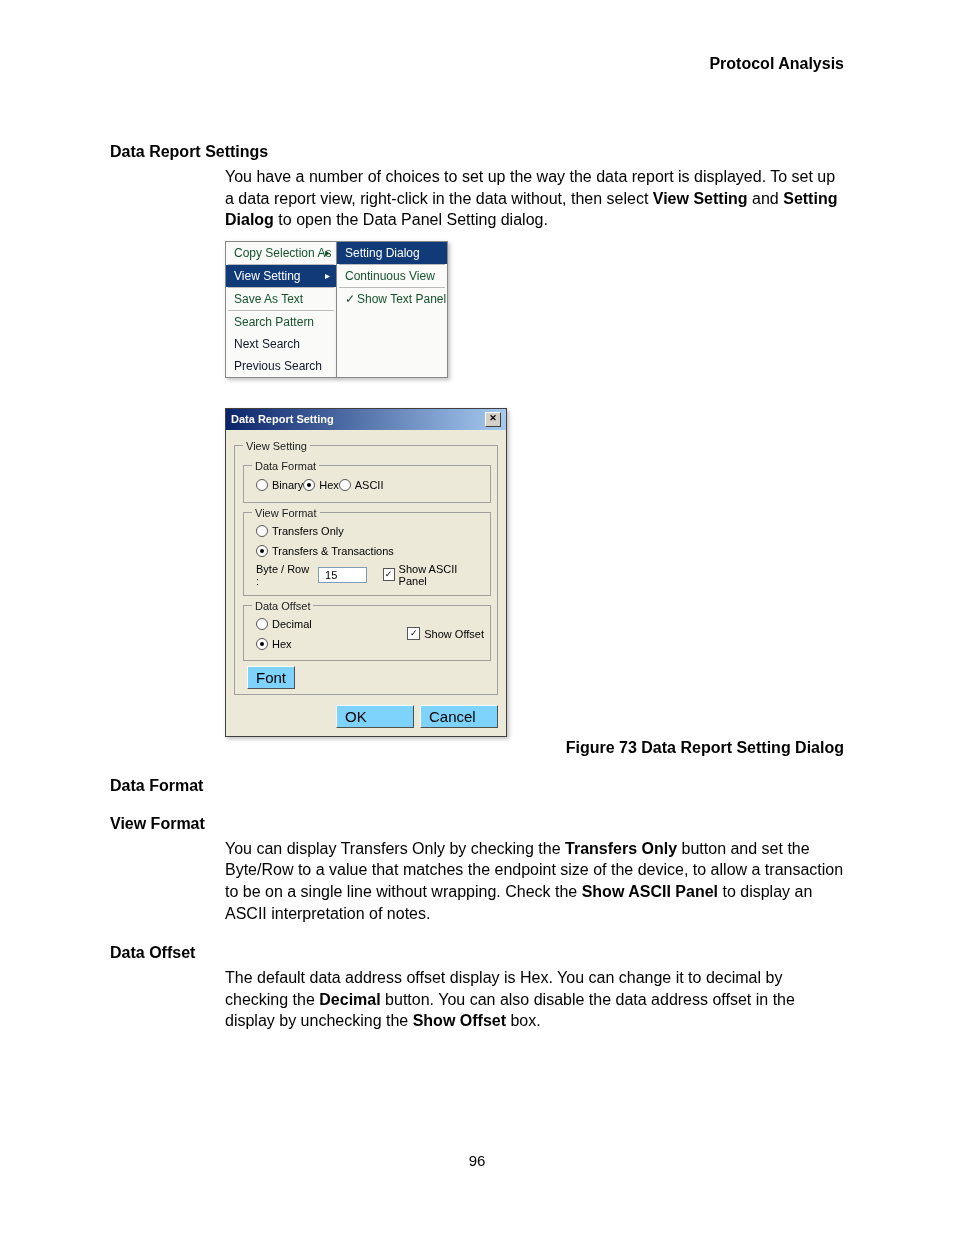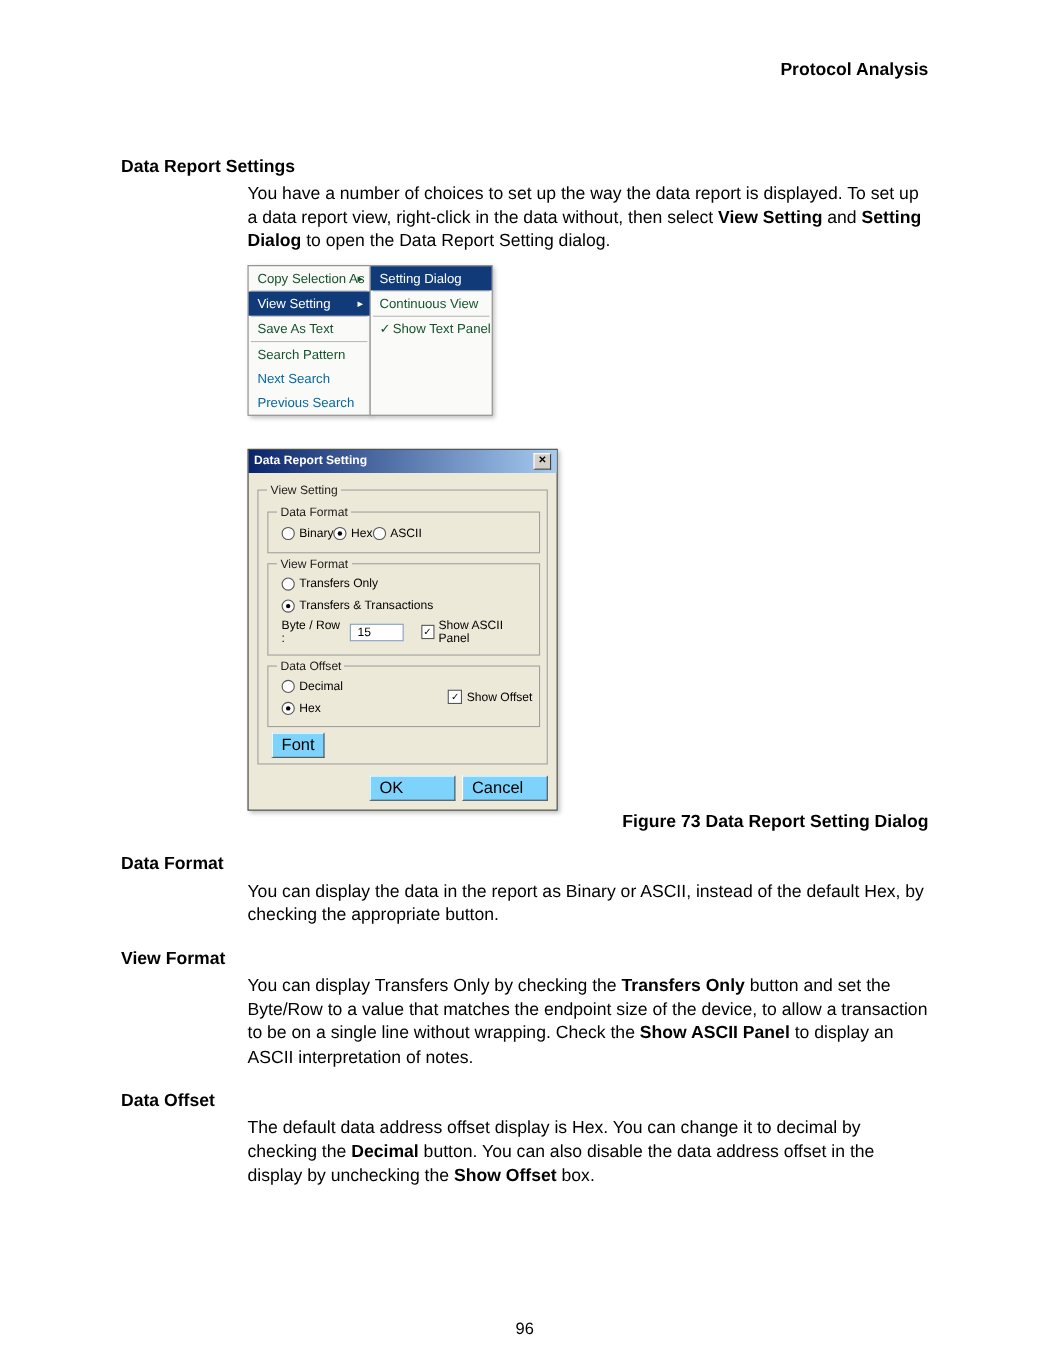--- a/index.html
+++ b/index.html
@@ -62,21 +62,21 @@
     padding: 4px 8px;
     position: relative;
     color: #14532d;
     white-space: nowrap;
   }
   .menu-item.highlight {
     background: #103a78;
     color: #fff;
   }
   .menu-item.disabled {
-    color: #0369a1;
+    color: #0f172a;
   }
   .menu-sep {
     border-top: 1px solid #bbb;
     margin: 0 2px;
   }
   .arrow-right {
     position: absolute;
     right: 6px; top: 5px;
     font-size: 10px;
   }
@@ -199,21 +199,21 @@
   }
 </style>
 </head>
 <body>
 
 <div class="page">
   <div class="header">Protocol Analysis</div>
 
   <div class="h-section">Data Report Settings</div>
   <p class="body-text">
-    <span>You have a number of choices to set up the way the data report is displayed. To set up a data report view, right-click in the data without, then select </span><b>View Setting</b><span> and </span><b>Setting Dialog</b><span> to open the Data Report Setting dialog.</span>
+    <span>You have a number of choices to set up the way the data report is displayed. To set up a data report view, right-click in the data without, then select </span><b>View Setting</b><span> and </span><b>Setting Dialog</b><span> to open the Data Panel Setting dialog.</span>
   </p>
 
   <div class="menu-shot">
     <div class="menu-col left-col">
       <div class="menu-item">
         <span>Copy Selection As</span>
         <span class="arrow-right">▸</span>
       </div>
       <div class="menu-sep"></div>
       <div class="menu-item highlight">
@@ -330,21 +330,20 @@
       <div class="btn-row">
         <span class="btn">OK</span>
         <span class="btn">Cancel</span>
       </div>
     </div>
   </div>
 
   <div class="fig-caption">Figure  73  Data Report Setting Dialog</div>
 
   <div class="h-sub">Data Format</div>
-  <p class="body-text">You can display the data in the report as Binary or ASCII, instead of the default Hex, by checking the appropriate button.</p>
 
   <div class="h-sub">View Format</div>
   <p class="body-text">
     <span>You can display Transfers Only by checking the </span><b>Transfers Only</b><span> button and set the Byte/Row to a value that matches the endpoint size of the device, to allow a transaction to be on a single line without wrapping. Check the </span><b>Show ASCII Panel</b><span> to display an ASCII interpretation of notes.</span>
   </p>
 
   <div class="h-sub">Data Offset</div>
   <p class="body-text">
     <span>The default data address offset display is Hex. You can change it to decimal by checking the </span><b>Decimal</b><span> button. You can also disable the data address offset in the display by unchecking the </span><b>Show Offset</b><span> box.</span>
   </p>

